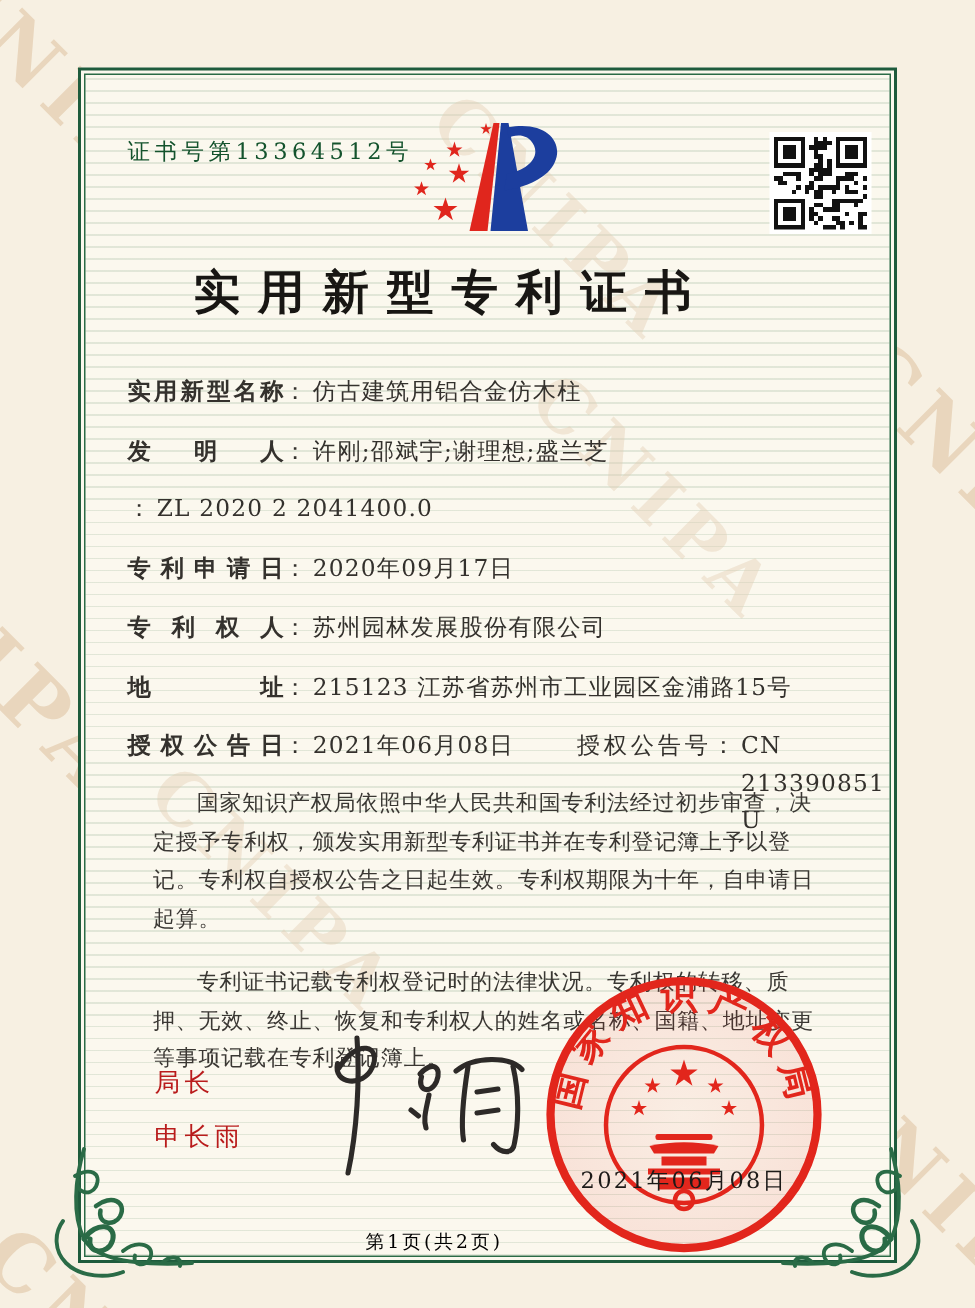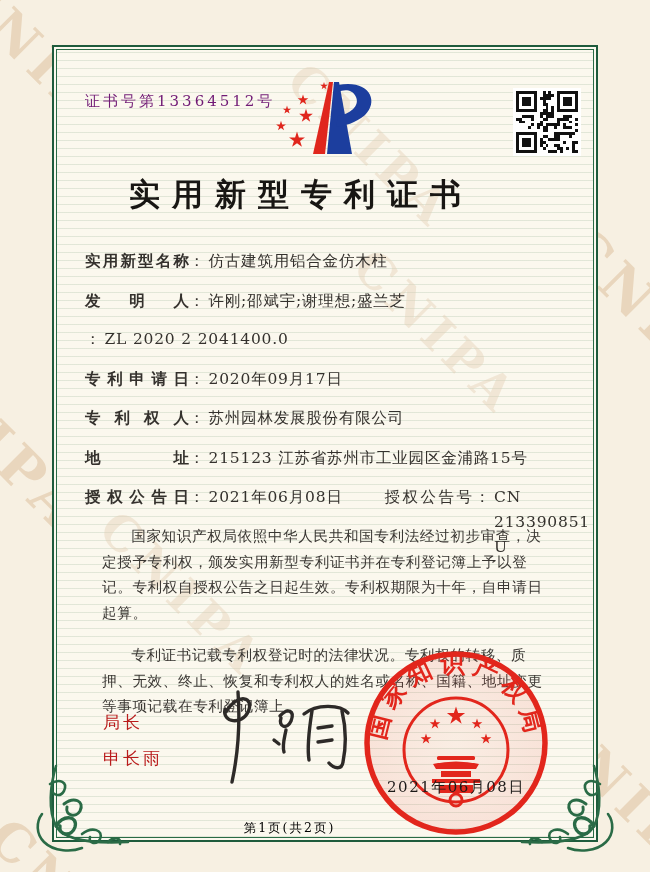--- a/index.html
+++ b/index.html
@@ -29,21 +29,21 @@
         rgba(0,0,0,0) 1px, rgba(0,0,0,0) 8px);
   }
   
   .flourish{position:absolute;z-index:3;width:118px;height:92px;}
   .flourish.left{left:12px;top:764px;}
   .flourish.right{left:520px;top:764px;transform:scaleX(-1);}
   
   .content{position:absolute;z-index:4;left:0;top:0;width:650px;height:872px;}
   .cert-number{
     position:absolute;left:85px;top:92px;font-size:15px;letter-spacing:3px;
-    color:#701a75;
+    color:#14532d;
   }
   .logo{position:absolute;left:272px;top:74px;width:122px;height:92px;}
   .qr{position:absolute;left:513px;top:88px;width:62px;height:62px;background:#fff;padding:3px;}
   .title{
     position:absolute;left:0;top:174px;width:590px;text-align:center;
     font-size:31px;font-weight:700;letter-spacing:12px;color:#181613;
     text-indent:12px;
   }
   .fields{position:absolute;left:85px;top:248px;width:492px;}
   .frow{display:flex;align-items:baseline;margin-bottom:13.5px;line-height:25px;

